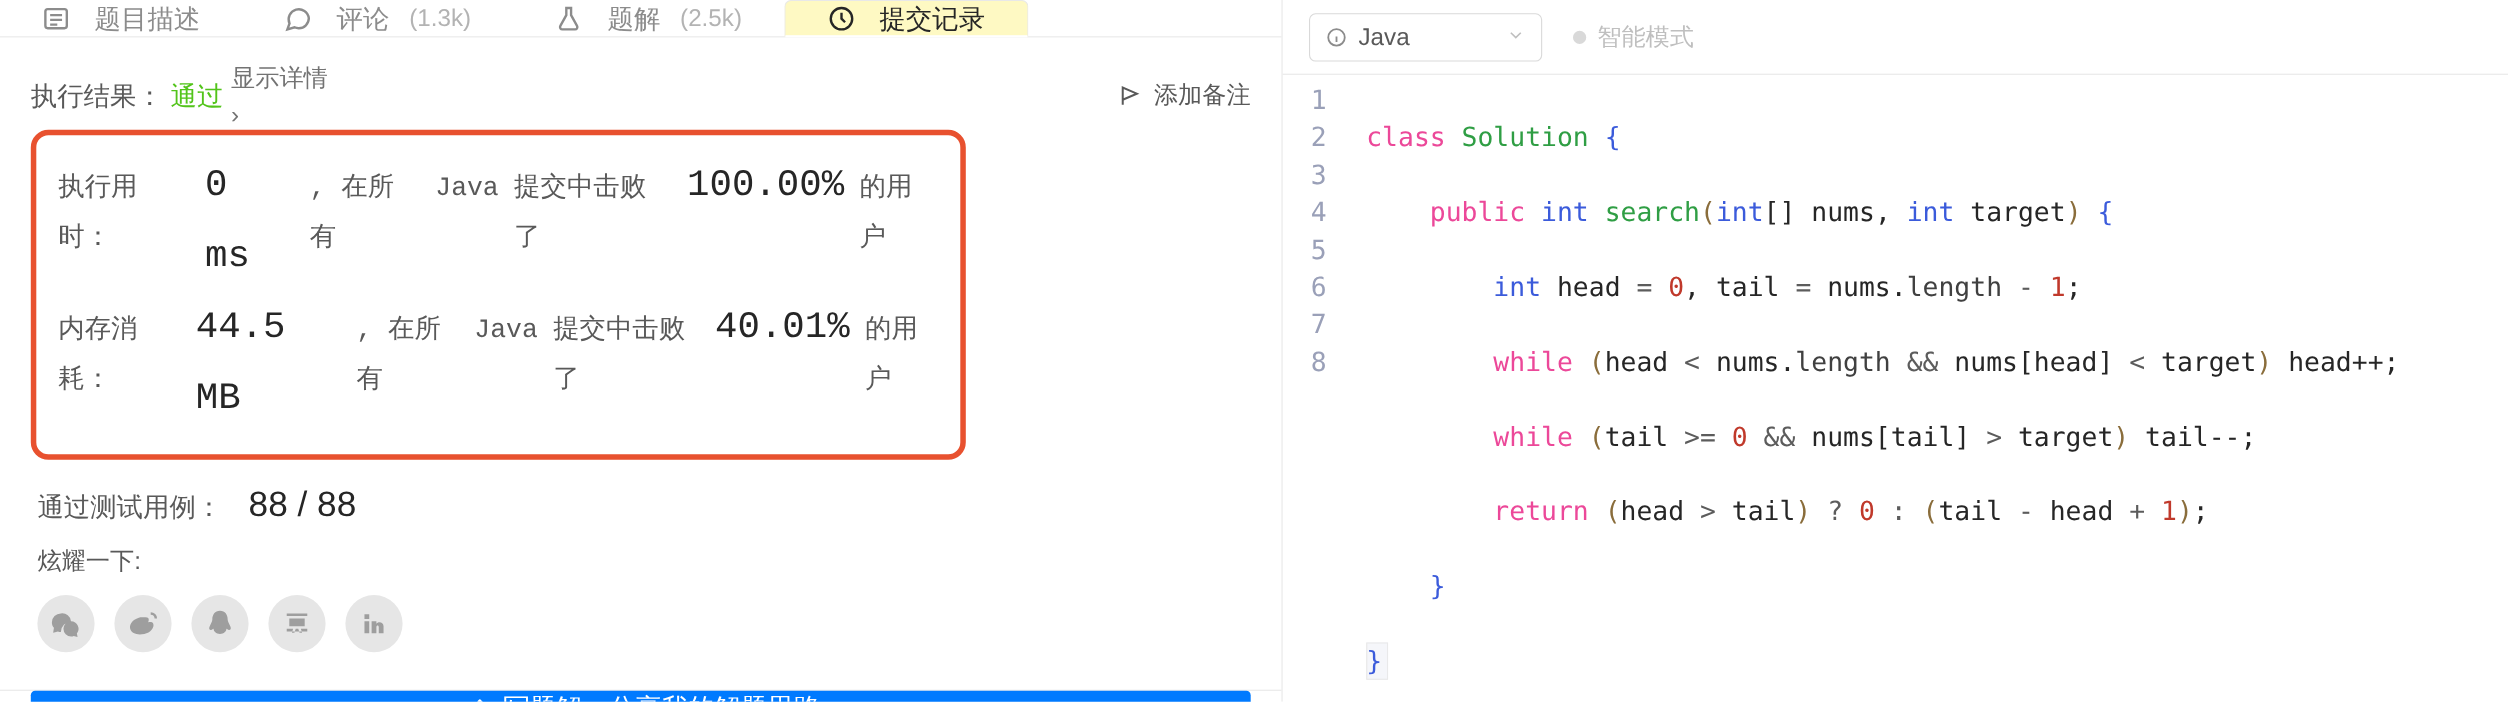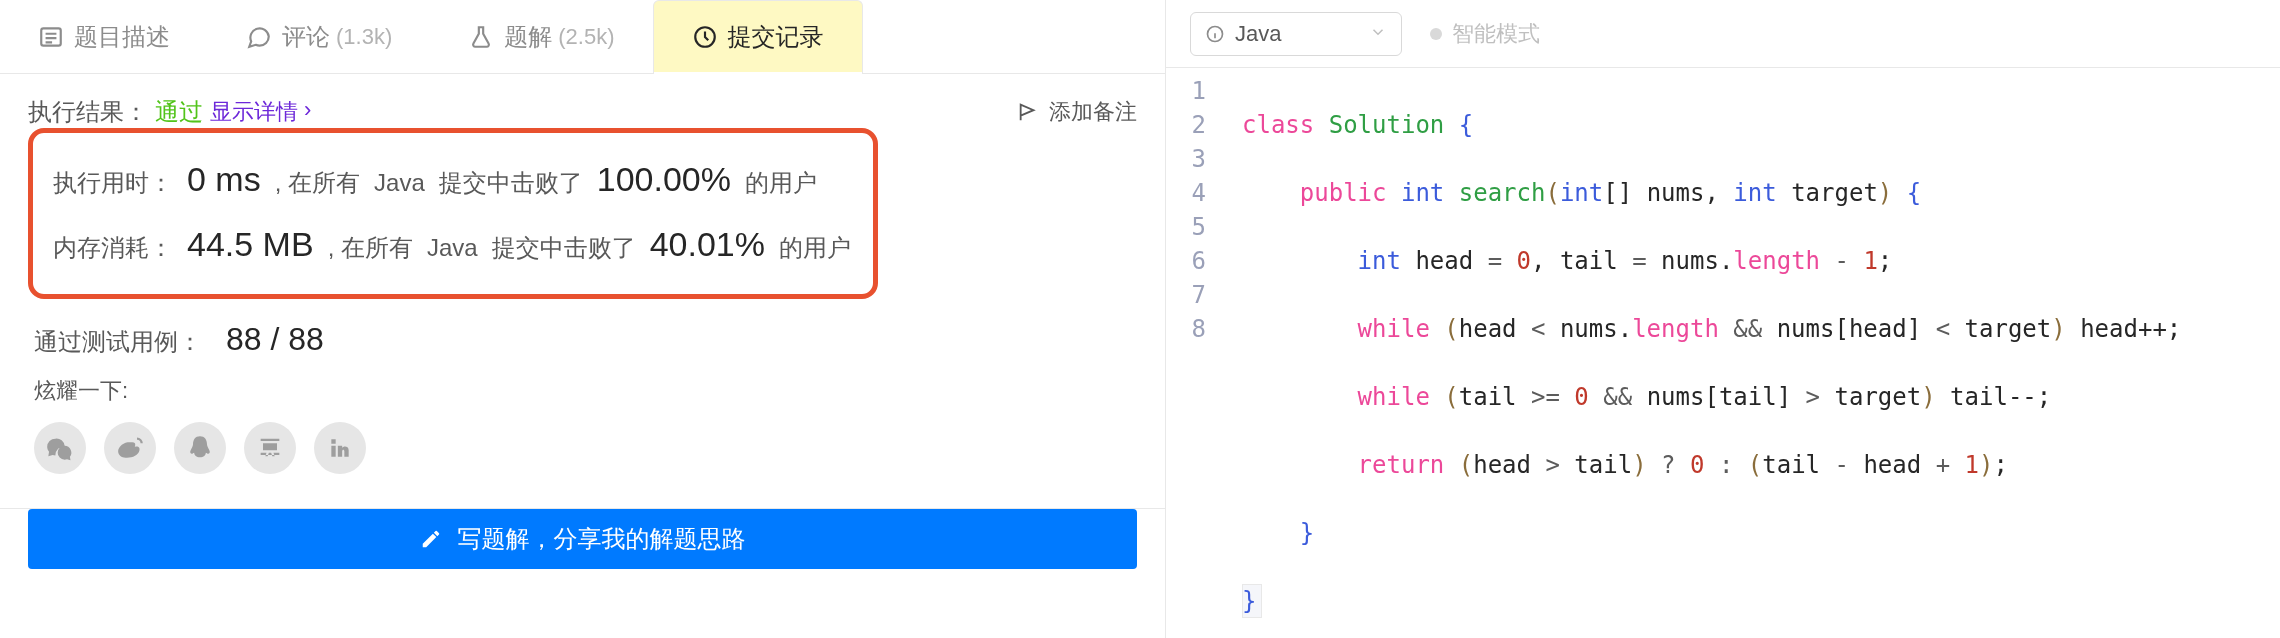--- a/index.html
+++ b/index.html
@@ -25,21 +25,21 @@
   }
   
   .tabs {
     display: flex;
     border-bottom: 1px solid #e8e8e8;
     height: 74px;
   }
   .tab {
     display: flex;
     align-items: center;
-    gap: 10px;
+    gap: 22px;
     padding: 0 38px;
     font-size: 24px;
     color: #8c8c8c;
     cursor: pointer;
     position: relative;
   }
   .tab.active {
     color: #262626;
     font-weight: 500;
   }
@@ -64,33 +64,34 @@
     border-bottom: 1px solid #e8e8e8;
   }
   .result-header {
     display: flex;
     align-items: center;
     gap: 7px;
   }
   .lbl { font-size: 24px; color: #595959; }
   .pass { font-size: 24px; color: #52c41a; font-weight: 500; }
   .show-detail {
-    font-size: 22px; color: #6d28d9; cursor: pointer;
-    display: inline-flex; gap: 6px;
+    font-size: 22px; color: #737373; cursor: pointer;
+    display: inline-flex; gap: 6px; flex-direction: column;
   }
   .add-note {
     margin-left: auto;
     font-size: 22px; color: #595959; cursor: pointer;
     display: inline-flex; align-items: center; gap: 10px;
   }
   .stats-box {
     border: 5px solid #e8512f;
     border-radius: 16px;
     padding: 14px 20px 18px 20px;
     width: 850px;
+    font-family: Liberation Mono, monospace;
   }
   .stat-row {
     display: flex;
     align-items: baseline;
     gap: 14px;
     font-size: 24px;
     color: #595959;
     line-height: 1.9;
   }
   .big {
@@ -172,21 +173,21 @@
   .cursor-line {
     background: #f5f6fa;
     box-shadow: inset 0 0 0 1px #e8e8e8;
     display: inline-block;
     min-width: 20px;
   }
   
   .kw   { color: #ec4899; }   
   .type { color: #3b5bdb; }   
   .name { color: #2f9e44; }   
-  .prop { color: #ec4899; text-align: right; }   
+  .prop { color: #404040; text-align: right; }   
   .num  { color: #c0392b; }   
   .op   { color: #5c5c5c; }
   .pun  { color: #262626; }
   .paren{ color: #8a6d3b; }
   .brack{ color: #3b5bdb; }
 </style>
 </head>
 <body>
 
 <div class="left-pane">

